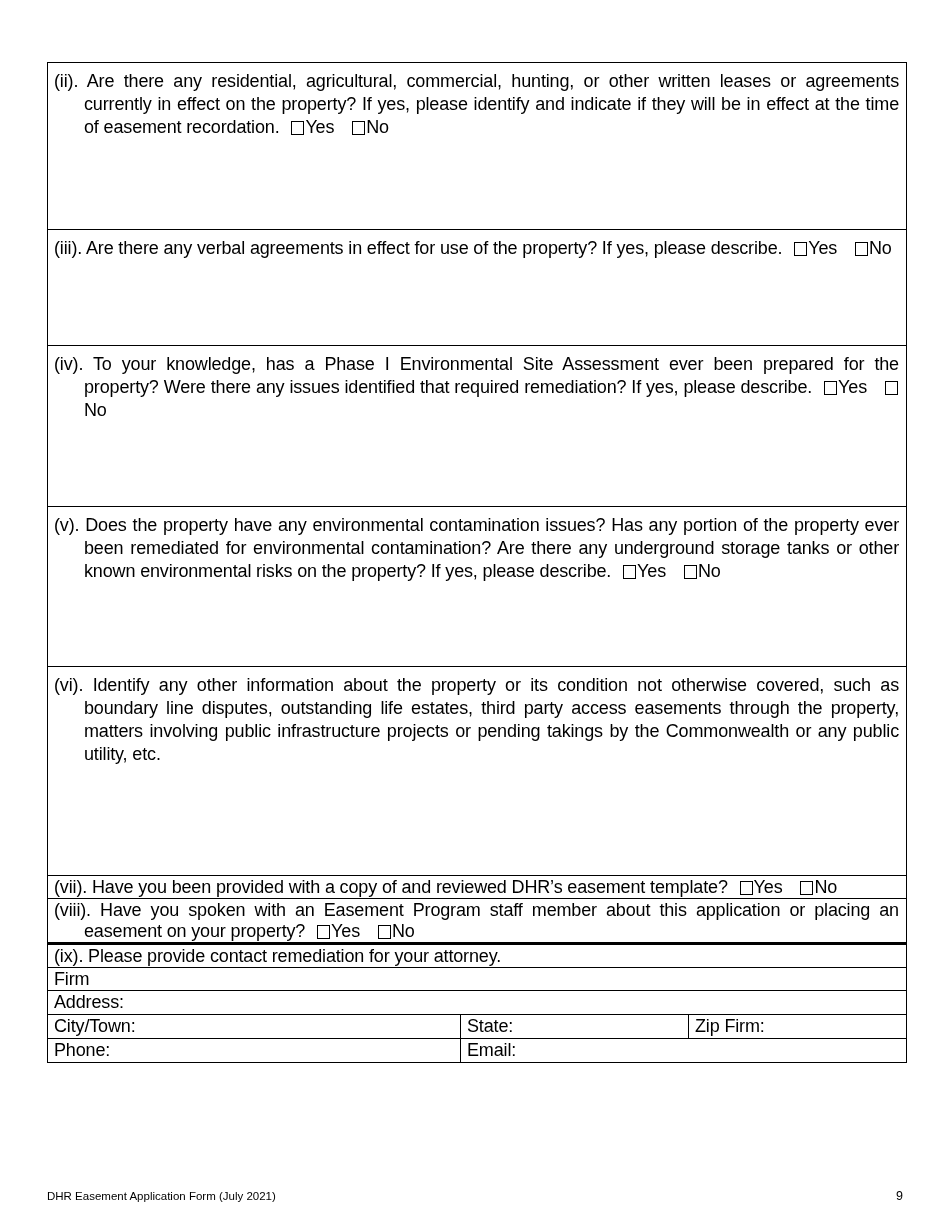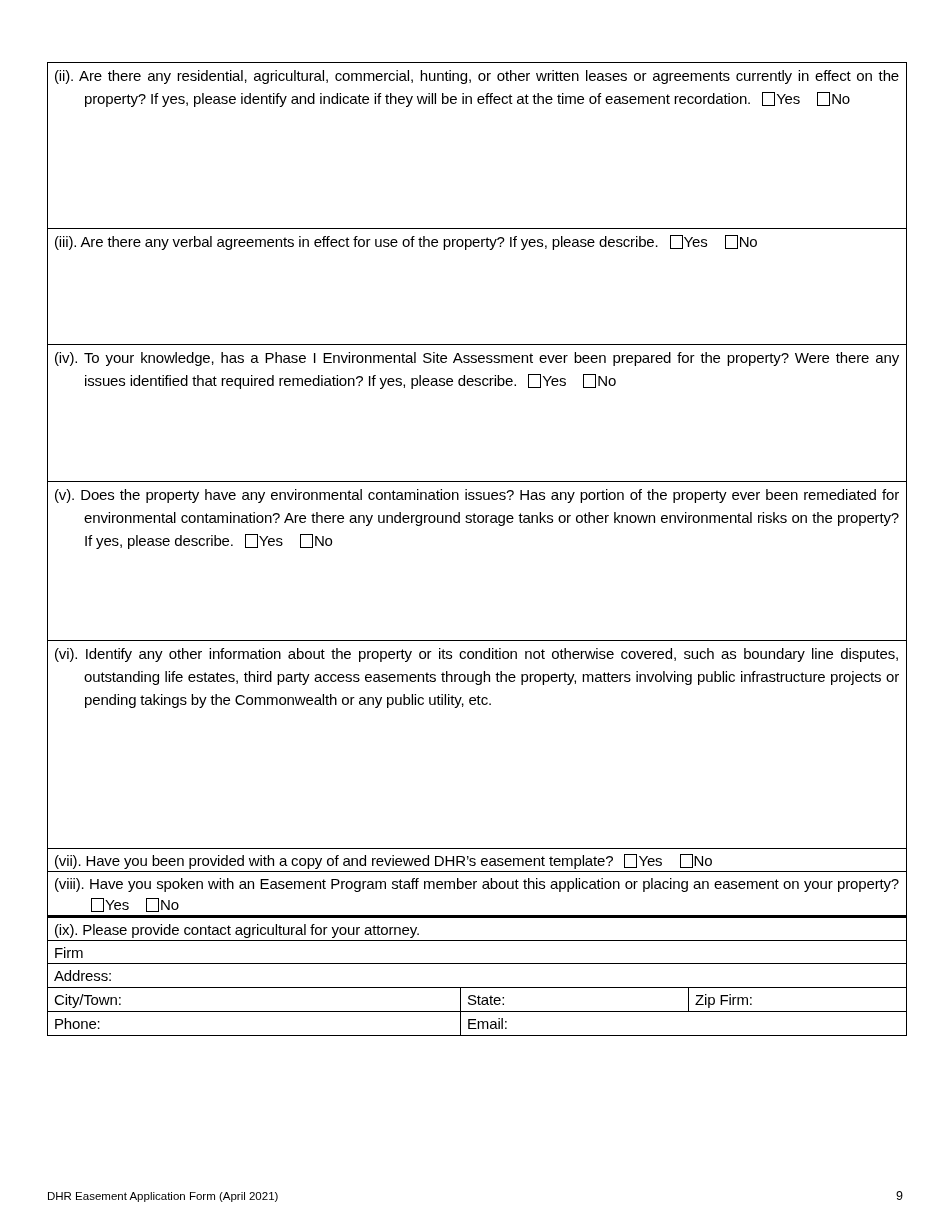--- a/index.html
+++ b/index.html
@@ -9,23 +9,23 @@
     font-family:"Liberation Sans", sans-serif;
     color:#000;
   }
   table.form {
     position:absolute; left:47px; top:62px; width:859px;
     border-collapse:collapse; table-layout:fixed;
   }
   td {
     border:1.5px solid #000;
     vertical-align:top;
-    font-size:15px;
+    font-size:18px;
     line-height:23px;
-    padding:1px 7px 0 6px;
+    padding:7px 7px 0 6px;
     letter-spacing:-0.15px;
     overflow:hidden;
   }
   .q {
     text-align:justify;
     padding-left:30px;
     text-indent:-30px;
   }
   .sl { padding-top:1px; line-height:21px; }
   tr.thick td { border-bottom-width:3px; }
@@ -142,21 +142,21 @@
         <span class="cb"></span><span>Yes</span>
         <span class="cb cb2"></span><span>No</span>
       </div>
     </td>
   </tr>
 
   <tr style="height:24px;">
     <td colspan="3" class="sl">
       <div class="q">
         <span>(ix).</span>
-        <span>Please provide contact agricultural for your attorney.</span>
+        <span>Please provide contact remediation for your attorney.</span>
       </div>
     </td>
   </tr>
 
 
   <tr style="height:23px;">
     <td colspan="3" class="sl">
       <div class="cf">
         <span>Firm</span>
         <span class="cv"></span>
@@ -205,15 +205,15 @@
       <div class="cf">
         <span>Email:</span>
         <span class="cv"></span>
       </div>
     </td>
   </tr>
 </tbody>
   </table>
 
 <div class="footer">
-  <span>DHR Easement Application Form (April 2021)</span>
+  <span>DHR Easement Application Form (July 2021)</span>
   <span class="pg">9</span>
 </div>
 
 </body></html>

